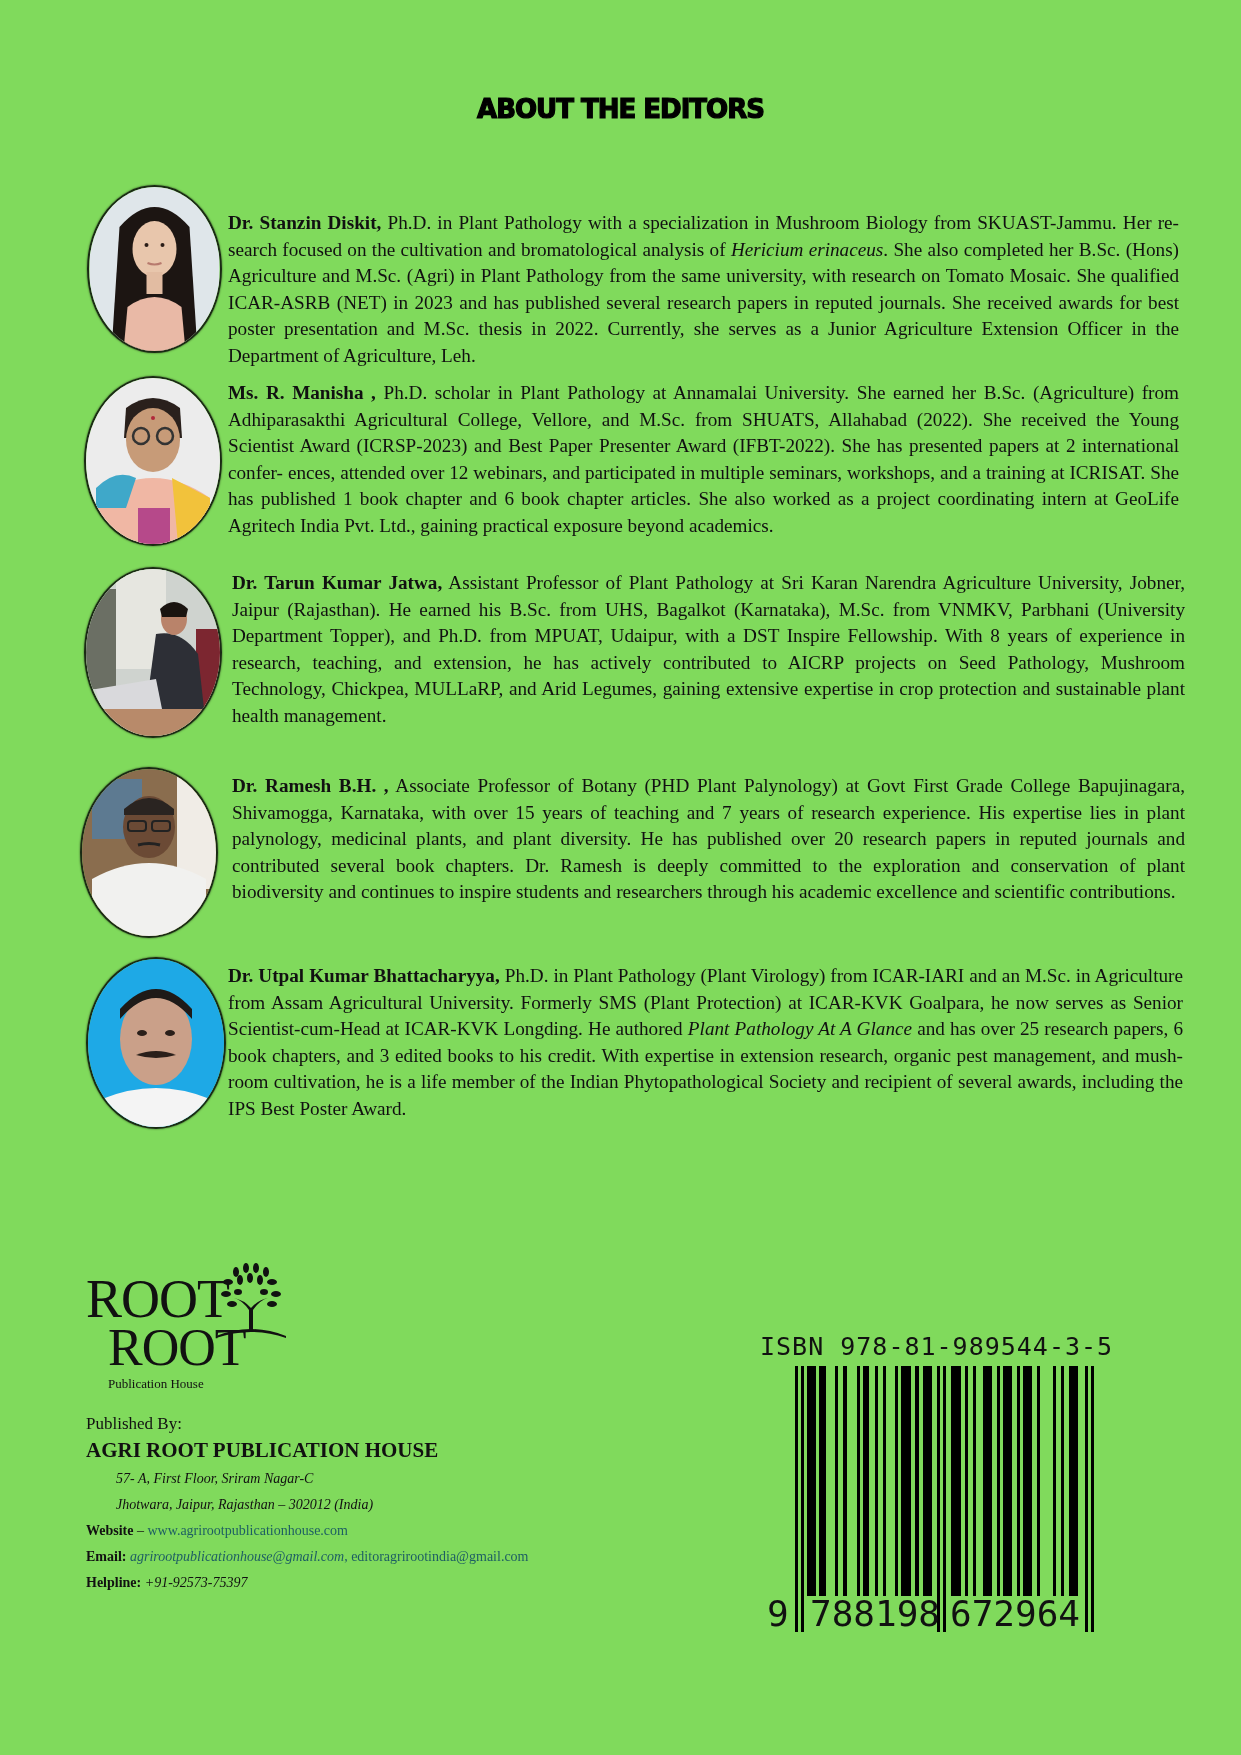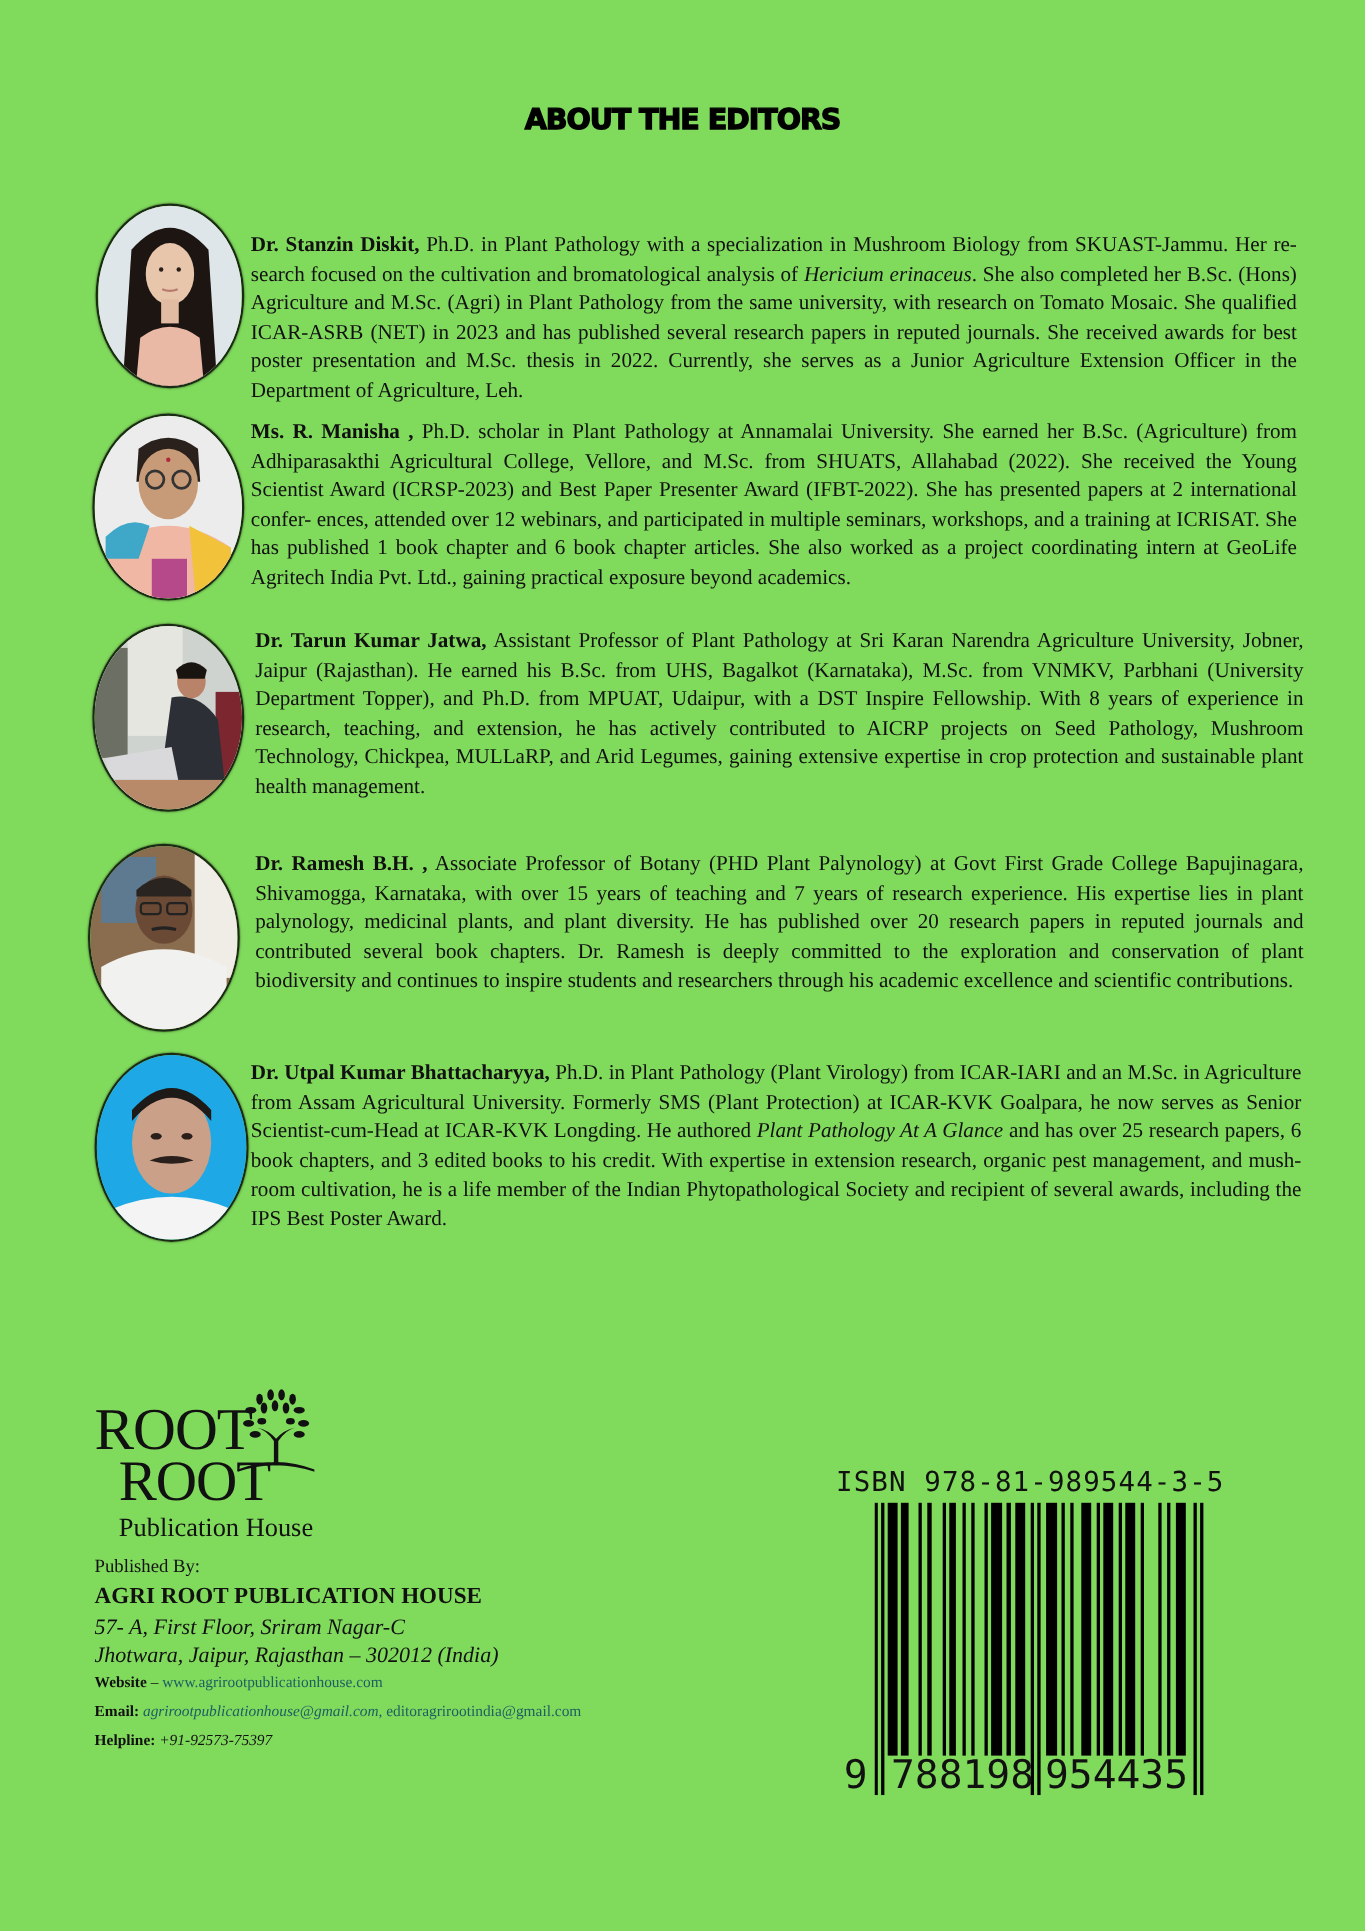--- a/index.html
+++ b/index.html
@@ -23,21 +23,21 @@
     text-align:justify; color:#111;
   }
   .text b { font-weight:bold; }
   .text i { font-style:italic; }
 
   .logo { position:absolute; left:86px; top:1262px; width:210px; height:140px; }
   .pub { position:absolute; left:86px; top:1414px; width:560px; font-family:"Liberation Serif", serif; color:#111; }
   .pub .l1 { font-weight:normal; font-size:17px; height:24px; }
   .pub .l2 { font-weight:bold; font-size:21px; height:28px; }
   .pub .l3 { font-weight:bold; font-size:18px; height:27px; }
-  .pub .it { font-style:italic; font-size:20px; height:26px; line-height:26px; }
+  .pub .it { font-style:italic; font-size:14px; height:26px; line-height:26px;margin-left:30px; }
   .pub .row { font-size:14px; height:26px; line-height:26px; }
   .pub .row b { font-weight:bold; }
   .pub .link { color:#1d5e63; }
   .pub .link.i { font-style:italic; }
 
   .isbn-text { position:absolute; left:760px; top:1332px; font-family:"DejaVu Sans Mono", monospace; font-size:25px; color:#111; letter-spacing:1px; }
   .barcode { position:absolute; left:795px; top:1366px; width:320px; height:266px; }
   .ean-digits { position:absolute; top:1593px; font-family:"DejaVu Sans Mono", monospace; font-size:36px; color:#111; }
 </style>
 </head>
@@ -124,21 +124,21 @@
     <ellipse cx="82" cy="74" rx="5" ry="3" fill="#2a1f1a"></ellipse>
   </svg>
 </div>
 <div class="text" style="left:228px;top:963px;width:955px;">
   <b>Dr. Utpal Kumar Bhattacharyya,</b><span> Ph.D. in Plant Pathology (Plant Virology) from ICAR-IARI and an M.Sc. in Agriculture from Assam Agricultural University. Formerly SMS (Plant Protection) at ICAR-KVK Goalpara, he now serves as Senior Scientist-cum-Head at ICAR-KVK Longding. He authored </span><i>Plant Pathology At A Glance</i><span> and has over 25 research papers, 6 book chapters, and 3 edited books to his credit. With expertise in extension research, organic pest management, and mush- room cultivation, he is a life member of the Indian Phytopathological Society and recipient of several awards, including the IPS Best Poster Award.</span>
 </div>
 
 <div class="logo">
   <div style="position:absolute;left:0;top:10px;font-family:'Liberation Serif',serif;font-size:54px;line-height:54px;letter-spacing:-1px;color:#111;font-variant:small-caps;">ROOT</div>
   <div style="position:absolute;left:22px;top:60px;font-family:'Liberation Serif',serif;font-size:52px;line-height:52px;letter-spacing:-1px;color:#111;">ROOT</div>
-  <div style="position:absolute;left:22px;top:114px;font-family:'Liberation Serif',serif;font-size:24px;color:#111;">Publication House</div>
+  <div style="position:absolute;left:22px;top:114px;font-family:'Liberation Serif',serif;font-size:13px;color:#111;">Publication House</div>
   <svg style="position:absolute;left:130px;top:0;width:70px;height:80px;" viewBox="0 0 70 80">
     <g fill="#111">
       <ellipse cx="20" cy="10" rx="3" ry="5"></ellipse>
         <ellipse cx="30" cy="6" rx="3" ry="5"></ellipse>
         <ellipse cx="40" cy="6" rx="3" ry="5"></ellipse>
         <ellipse cx="50" cy="10" rx="3" ry="5"></ellipse>
       <ellipse cx="12" cy="20" rx="5" ry="3"></ellipse>
         <ellipse cx="24" cy="18" rx="3" ry="5"></ellipse>
         <ellipse cx="34" cy="16" rx="3" ry="5"></ellipse>
         <ellipse cx="44" cy="18" rx="3" ry="5"></ellipse>
@@ -204,13 +204,13 @@
     <rect x="242" y="0" width="3" height="230"></rect>
       <rect x="258" y="0" width="3" height="230"></rect>
     <rect x="266" y="0" width="3" height="230"></rect>
       <rect x="274" y="0" width="9" height="230"></rect>
     <rect x="290" y="0" width="3" height="266"></rect>
       <rect x="296" y="0" width="3" height="266"></rect>
   </g>
 </svg>
 <div class="ean-digits" style="left:767px;">9</div>
 <div class="ean-digits" style="left:810px;letter-spacing:0px;">788198</div>
-<div class="ean-digits" style="left:950px;letter-spacing:0px;">954435</div>
+<div class="ean-digits" style="left:950px;letter-spacing:0px;">672964</div>
 
 </body></html>

